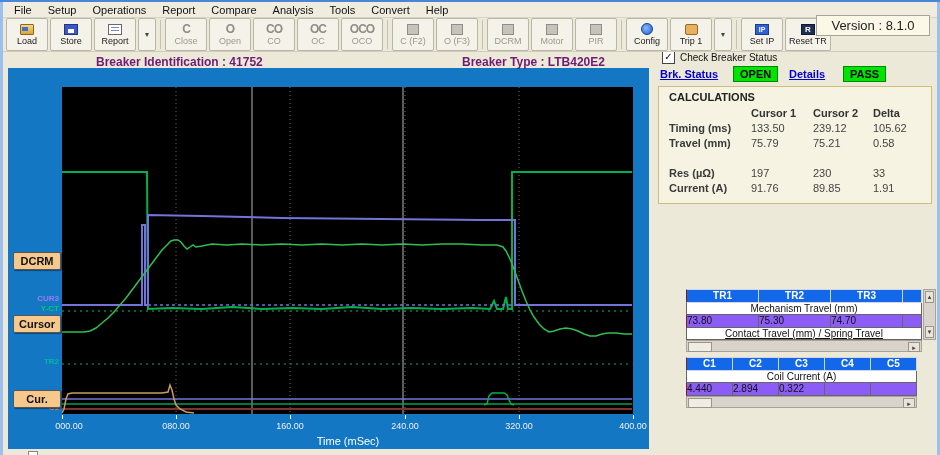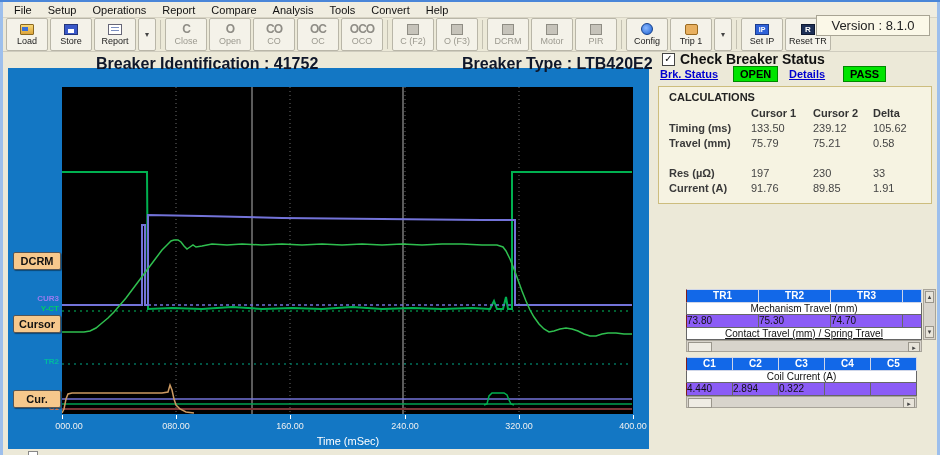--- a/index.html
+++ b/index.html
@@ -40,21 +40,21 @@
   .icon-setip{background:#2f62d8;border:1px solid #1c3c8c;color:#fff;font-weight:bold;font-size:7px;
       line-height:10px;text-align:center;}
   .icon-resettr{background:#1d2f56;border:1px solid #0e1830;color:#fff;font-weight:bold;font-size:8px;
       line-height:10px;text-align:center;}
 
   
   #version-box{position:absolute;right:10px;top:13px;width:112px;height:19px;background:#fbf8e8;
       border:1px solid #a8a494;font-size:13px;color:#222;text-align:center;line-height:19px;z-index:6;}
 
   
-  .chart-heading{position:absolute;top:53px;font-size:16px;font-weight:bold;color:#0f172a;z-index:4;}
+  .chart-heading{position:absolute;top:53px;font-size:12px;font-weight:bold;color:#701a75;z-index:4;}
   #heading-id{left:96px;}
   #heading-type{left:462px;}
 
   
   #chart-frame{position:absolute;left:8px;top:66px;width:641px;height:381px;background:#1377c4;z-index:3;}
   #plot{position:absolute;left:54px;top:19px;width:571px;height:327px;background:#000;}
   .tickmark{position:absolute;top:347px;width:1px;height:4px;background:#fff;}
   .tick-label{position:absolute;top:353px;width:44px;margin-left:-22px;text-align:center;
       font-size:9px;color:#f0f0f0;}
   #time-label{position:absolute;top:367px;left:300px;width:80px;text-align:center;
@@ -65,21 +65,21 @@
       border:1px solid #555;border-radius:2px;font-size:11px;font-weight:bold;color:#111;
       padding:2px 0;box-shadow:1px 1px 1px rgba(0,0,0,.4);}
 
   
   .link{font-size:11px;font-weight:bold;color:#0000d0;text-decoration:underline;position:absolute;cursor:pointer;}
   .badge{position:absolute;background:#00e400;border:1px solid #008800;font-size:11px;font-weight:bold;
       color:#000;padding:1px 6px;}
   #chk-row{position:absolute;left:662px;top:49px;display:flex;align-items:center;gap:5px;}
   #chk-box{width:11px;height:11px;background:#fff;border:1px solid #444;font-size:10px;line-height:10px;
       text-align:center;color:#111;}
-  #chk-label{font-size:14px;color:#111;font-weight:bold;}
+  #chk-label{font-size:10px;color:#111;}
 
   #calc-box{position:absolute;left:658px;top:84px;width:272px;height:116px;background:#f6f3e2;
       border:1px solid #cdbd7e;}
   #calc-title{position:absolute;left:10px;top:4px;font-size:11px;font-weight:bold;color:#222;}
   #calc-grid{position:absolute;left:10px;top:20px;display:grid;
       grid-template-columns:82px 62px 60px 54px;grid-auto-rows:15px;font-size:11px;color:#444;}
   .calc-h{font-weight:bold;color:#333;}
   .calc-l{font-weight:bold;color:#3a3a3a;}
   .calc-sp{height:11px;}
 

